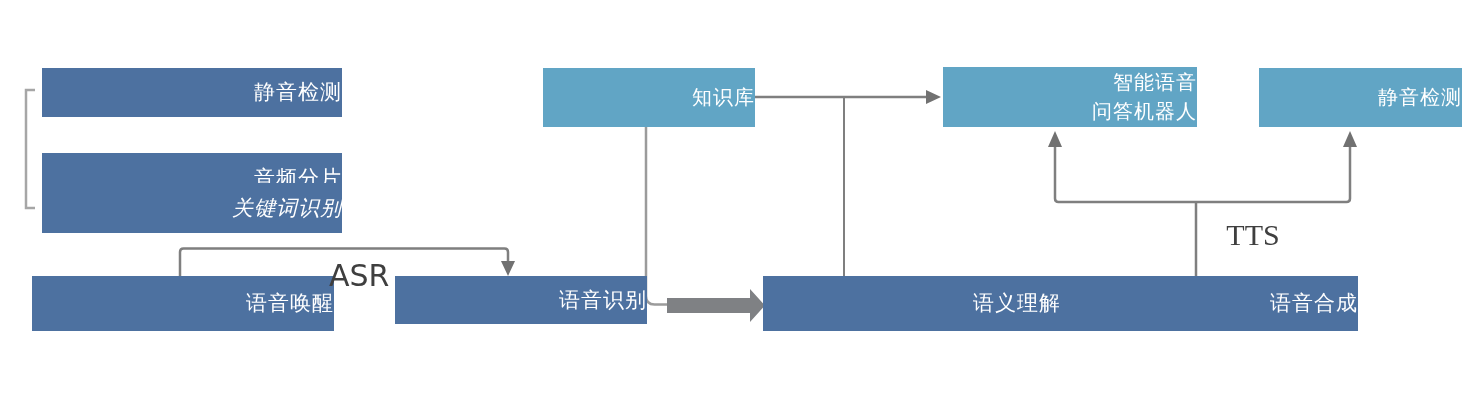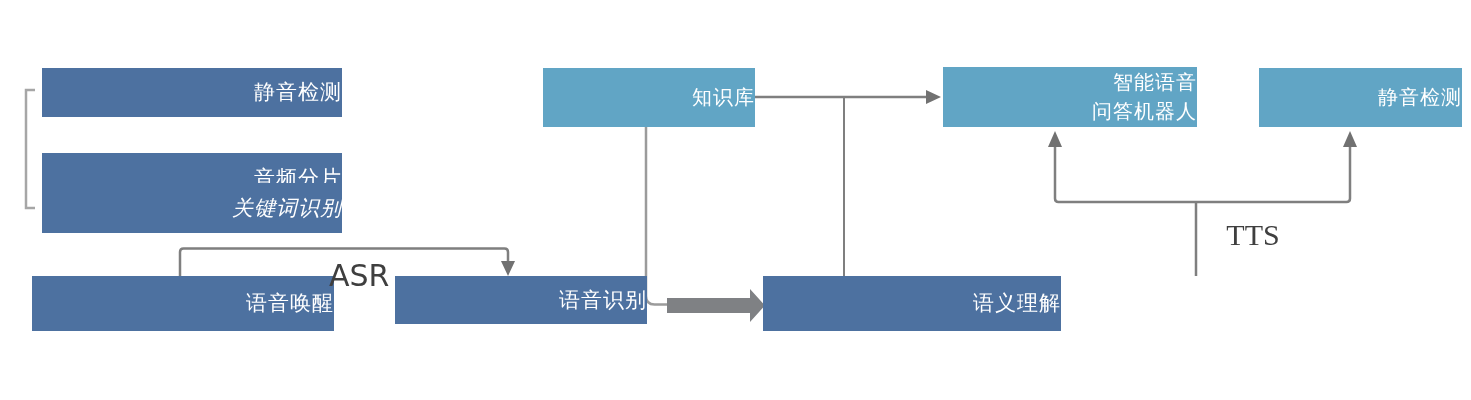--- a/index.html
+++ b/index.html
@@ -90,17 +90,20 @@
     <span>语义理解</span>
   </div>
 
   <div class="box light" style="left:943px; top:67px; width:229px; height:60px; line-height:29px;">
     <span>智能语音</span>
     <span>问答机器人</span>
   </div>
   <div class="box light" style="left:1259px; top:68px; width:178px; height:59px;">
     <span>静音检测</span>
   </div>
+  <div class="box dark" style="left:1059px; top:276px; width:274px; height:55px;">
+    <span>语音合成</span>
+  </div>
 
   <div class="flow-label" style="left:329px; top:258px; width:60px;">ASR</div>
   <div class="flow-label" style="left:1220px; top:218px; width:66px;font-family:Liberation Serif, serif;">TTS</div>
 
 </div>
 
 </body></html>

